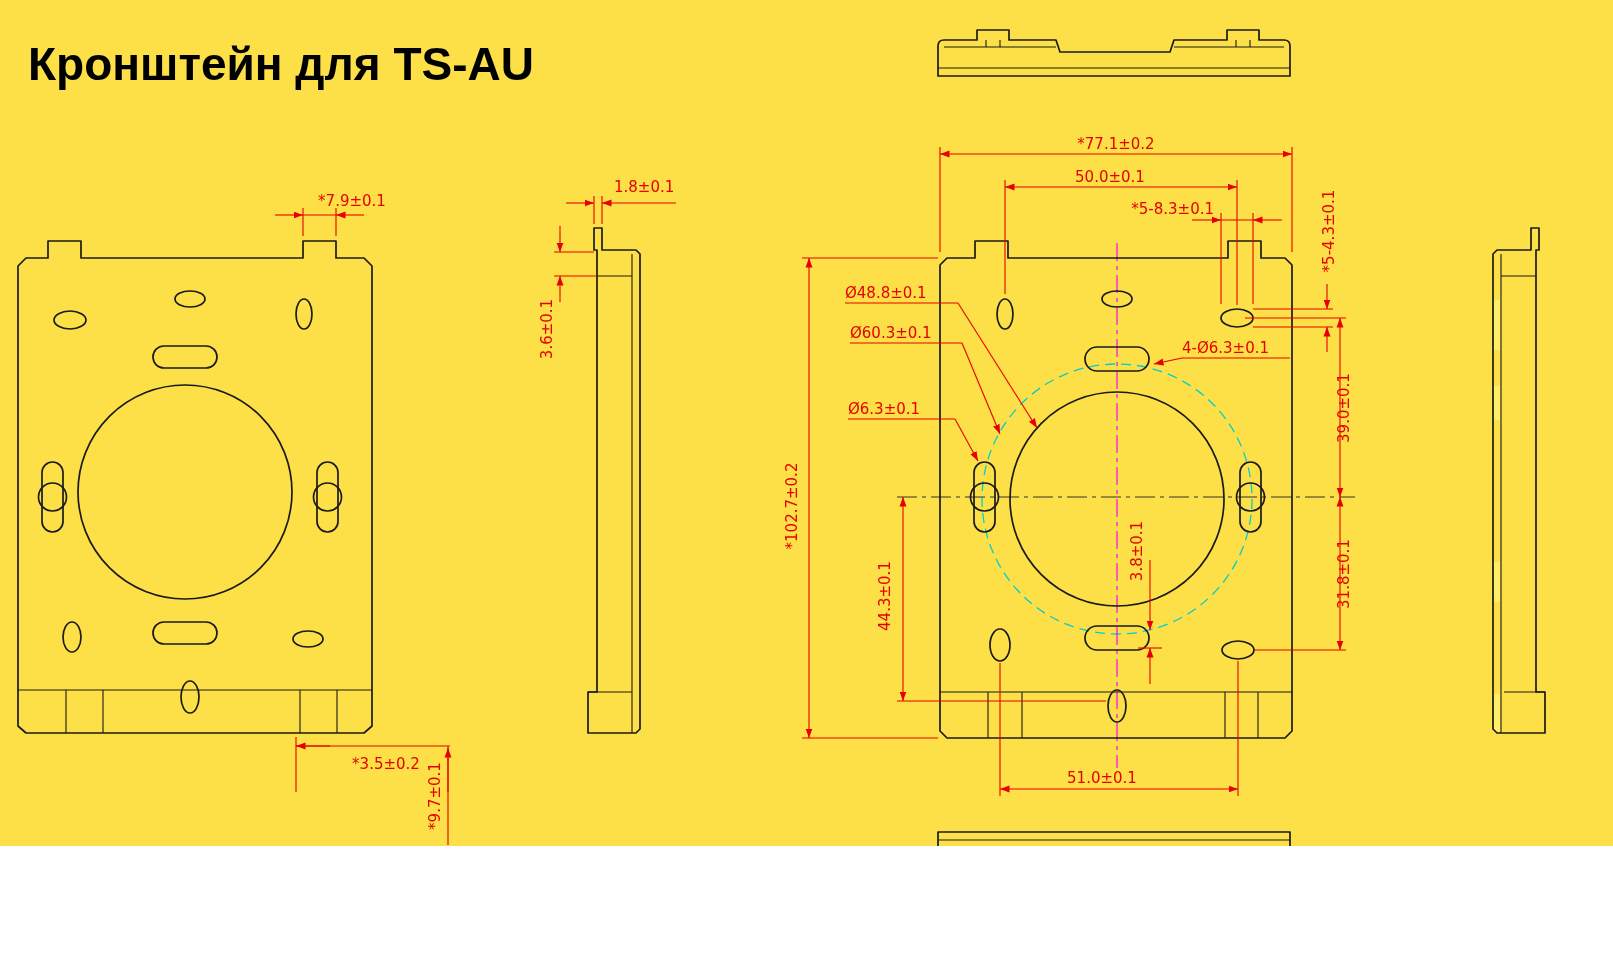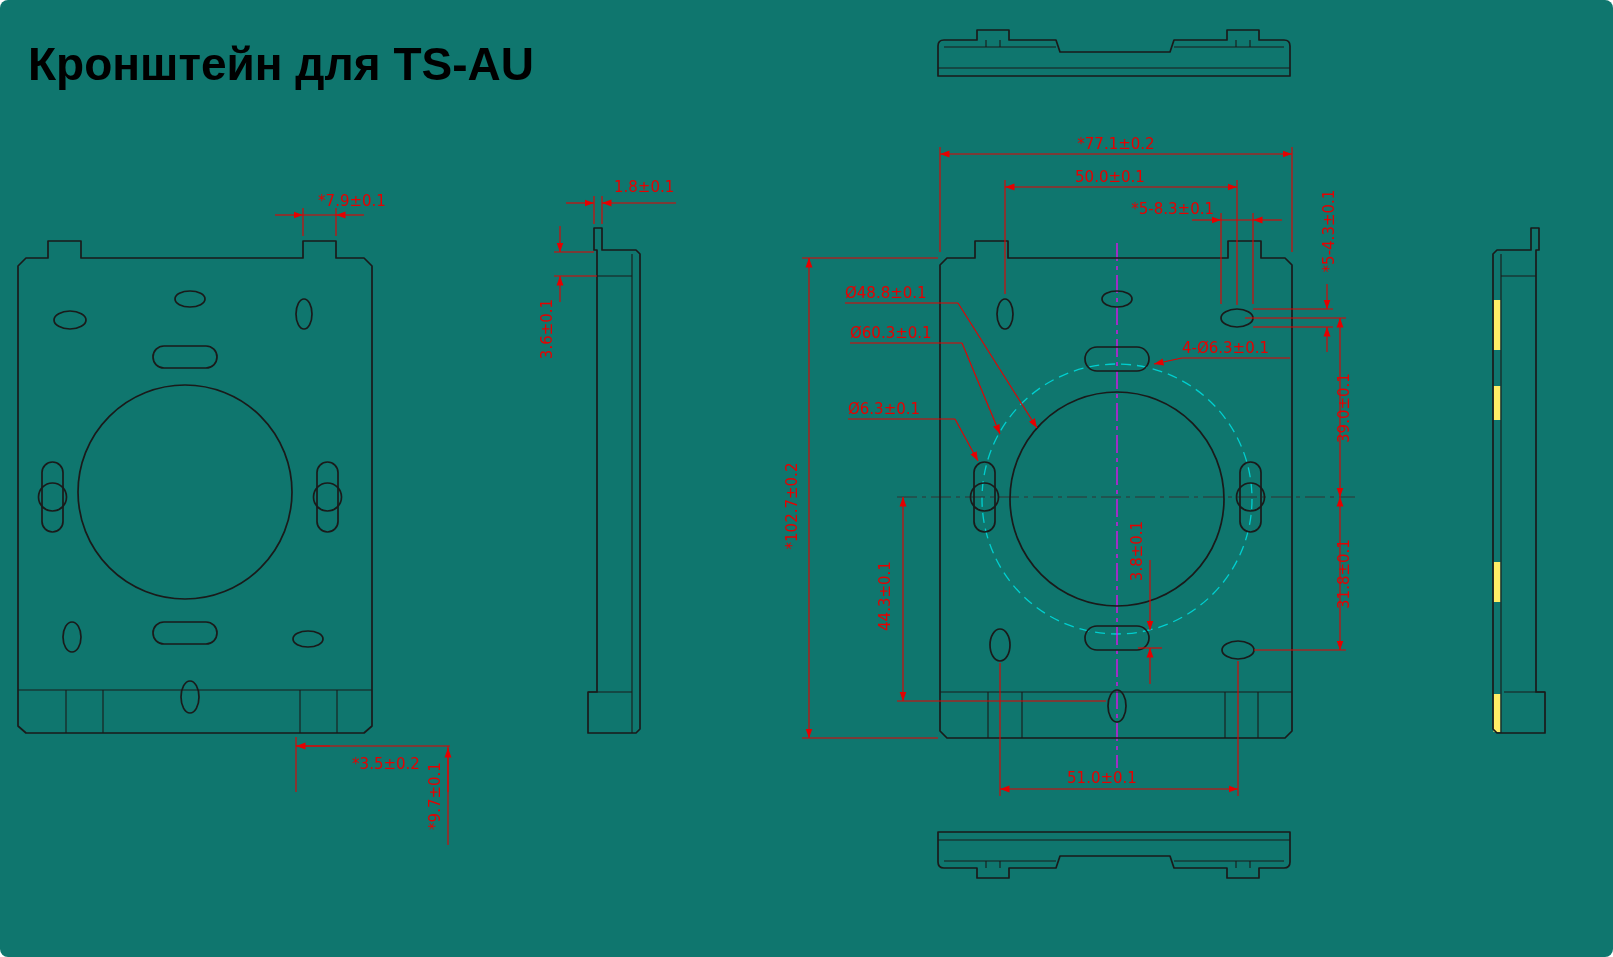--- a/index.html
+++ b/index.html
@@ -1,16 +1,16 @@
 <!DOCTYPE html>
 <html><head>
 <meta charset="utf-8">
 <style>
   html,body{margin:0;padding:0;background:#ffffff;}
-  .page{position:relative;width:1613px;height:957px;background:#0f766e;overflow:hidden;border-radius:8px;}
+  .page{position:relative;width:1613px;height:846px;background:#fde047;overflow:hidden;}
   svg{display:block;}
   .ol{fill:none;stroke:#1a1a1a;stroke-width:1.7;stroke-linejoin:round;stroke-linecap:round;}
   .thin{fill:none;stroke:#1a1a1a;stroke-width:1.1;}
   .dim{fill:none;stroke:#e60000;stroke-width:1.1;}
   .dimtext{fill:#e60000;font:15px "DejaVu Sans",sans-serif;}
   .title{fill:#000;font:700 46px "Liberation Sans",sans-serif;}
   .mag{stroke:#ff00ff;stroke-width:1.2;fill:none;stroke-dasharray:18 5 4 5;}
   .cdark{stroke:#333;stroke-width:1;fill:none;stroke-dasharray:20 5 4 5;}
   .cyan{stroke:#00cfcf;stroke-width:1.3;fill:none;stroke-dasharray:10 6;}
   .yel{fill:#ffee66;stroke:none;}

